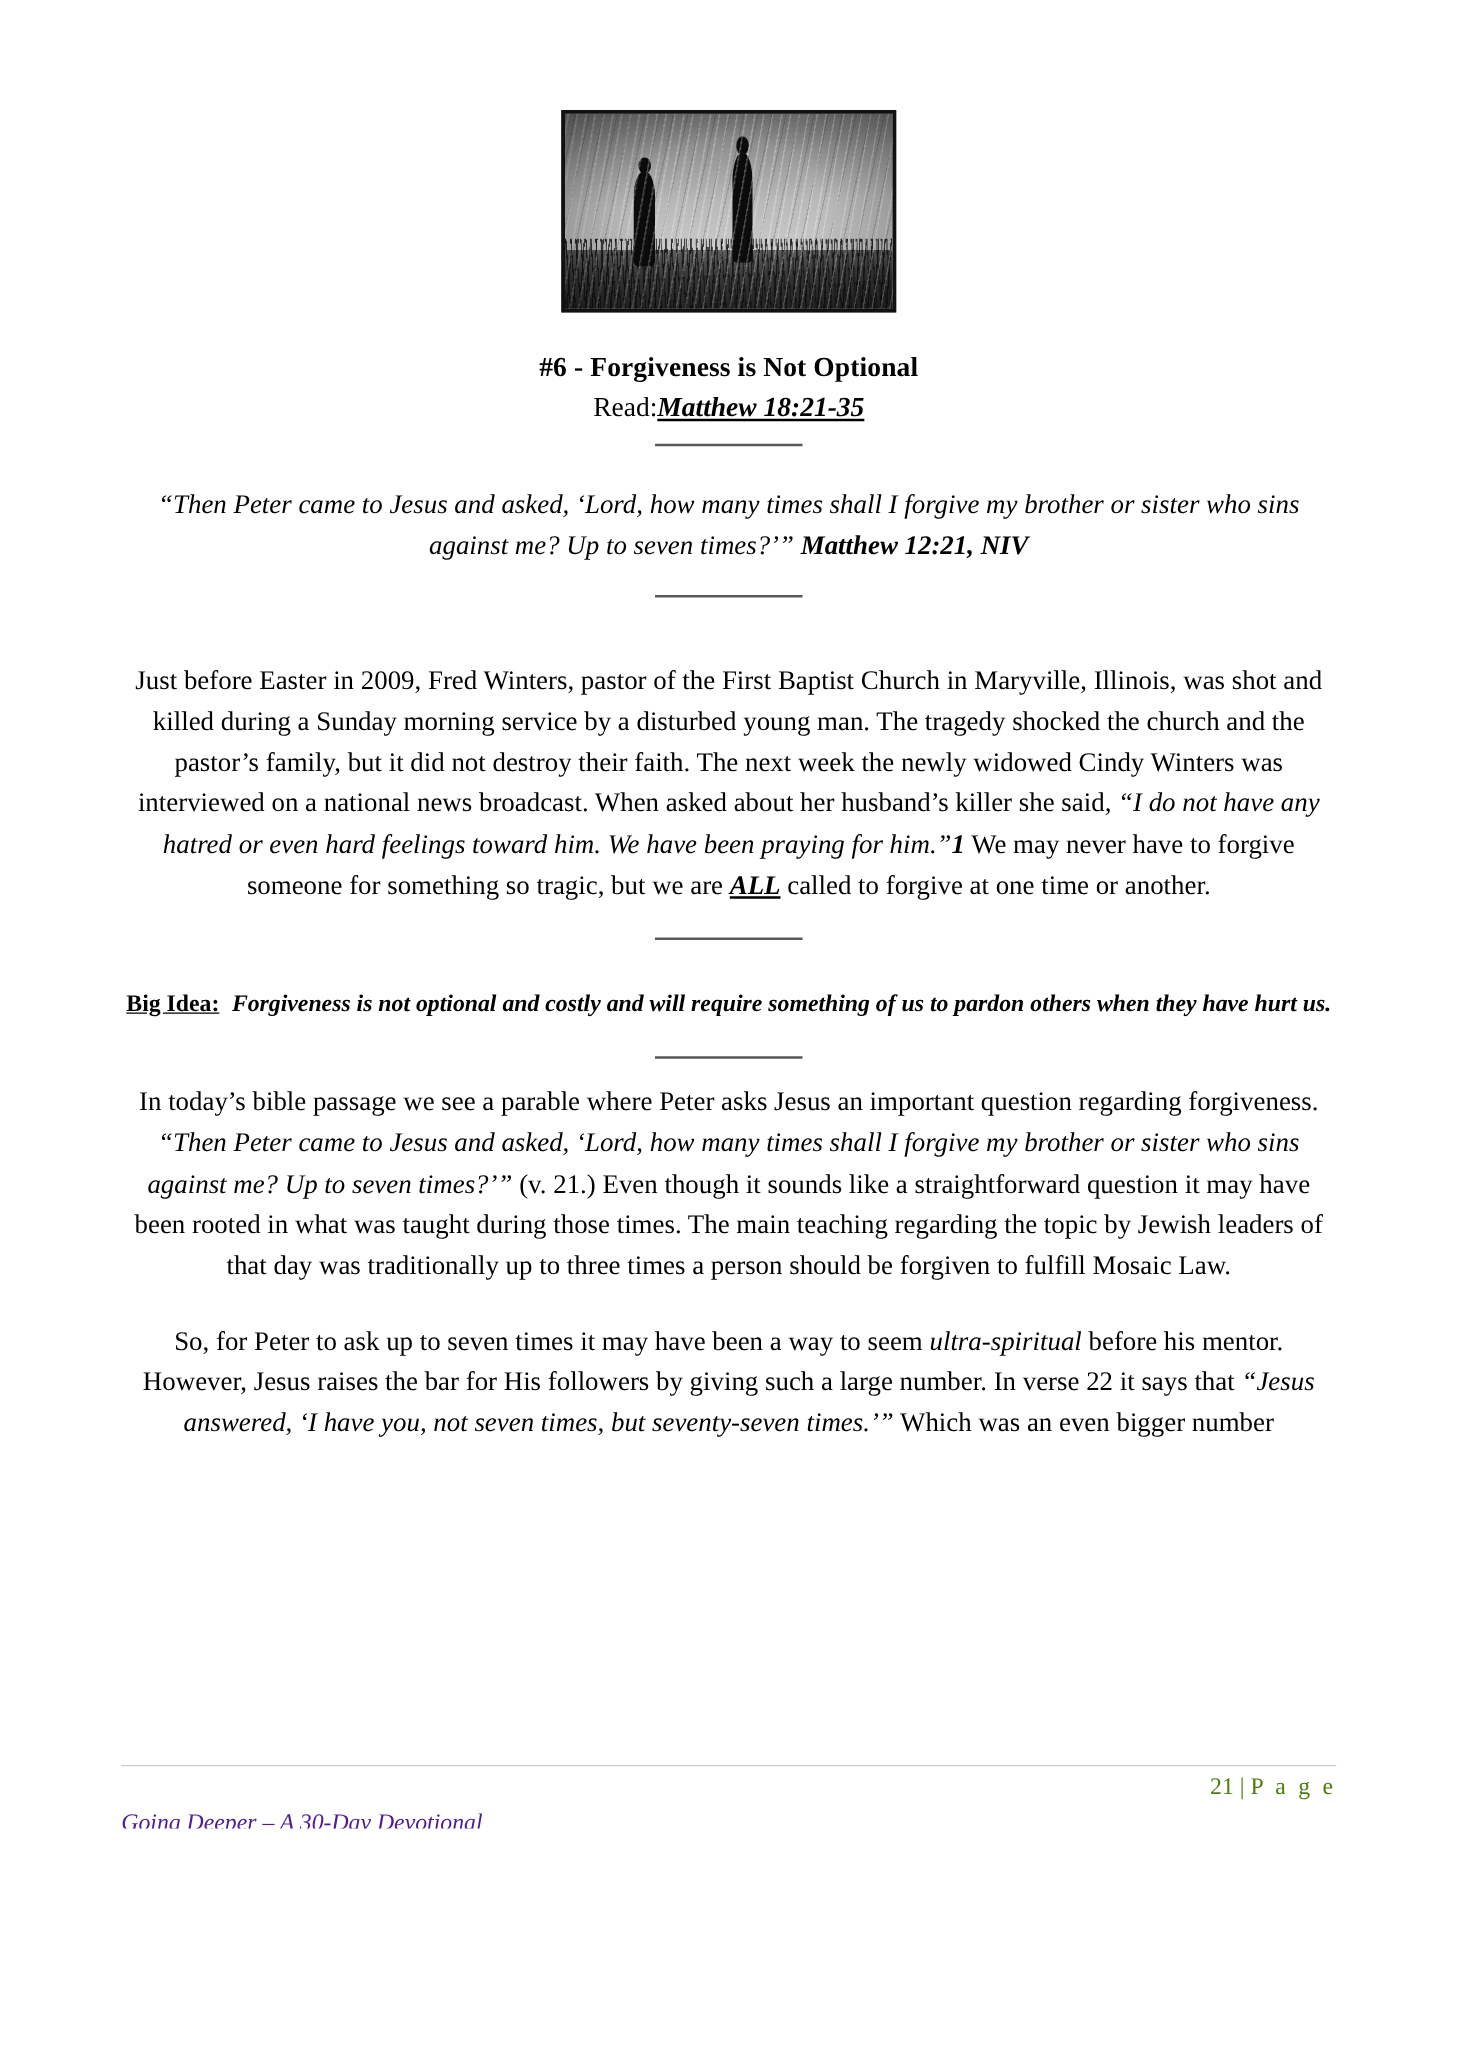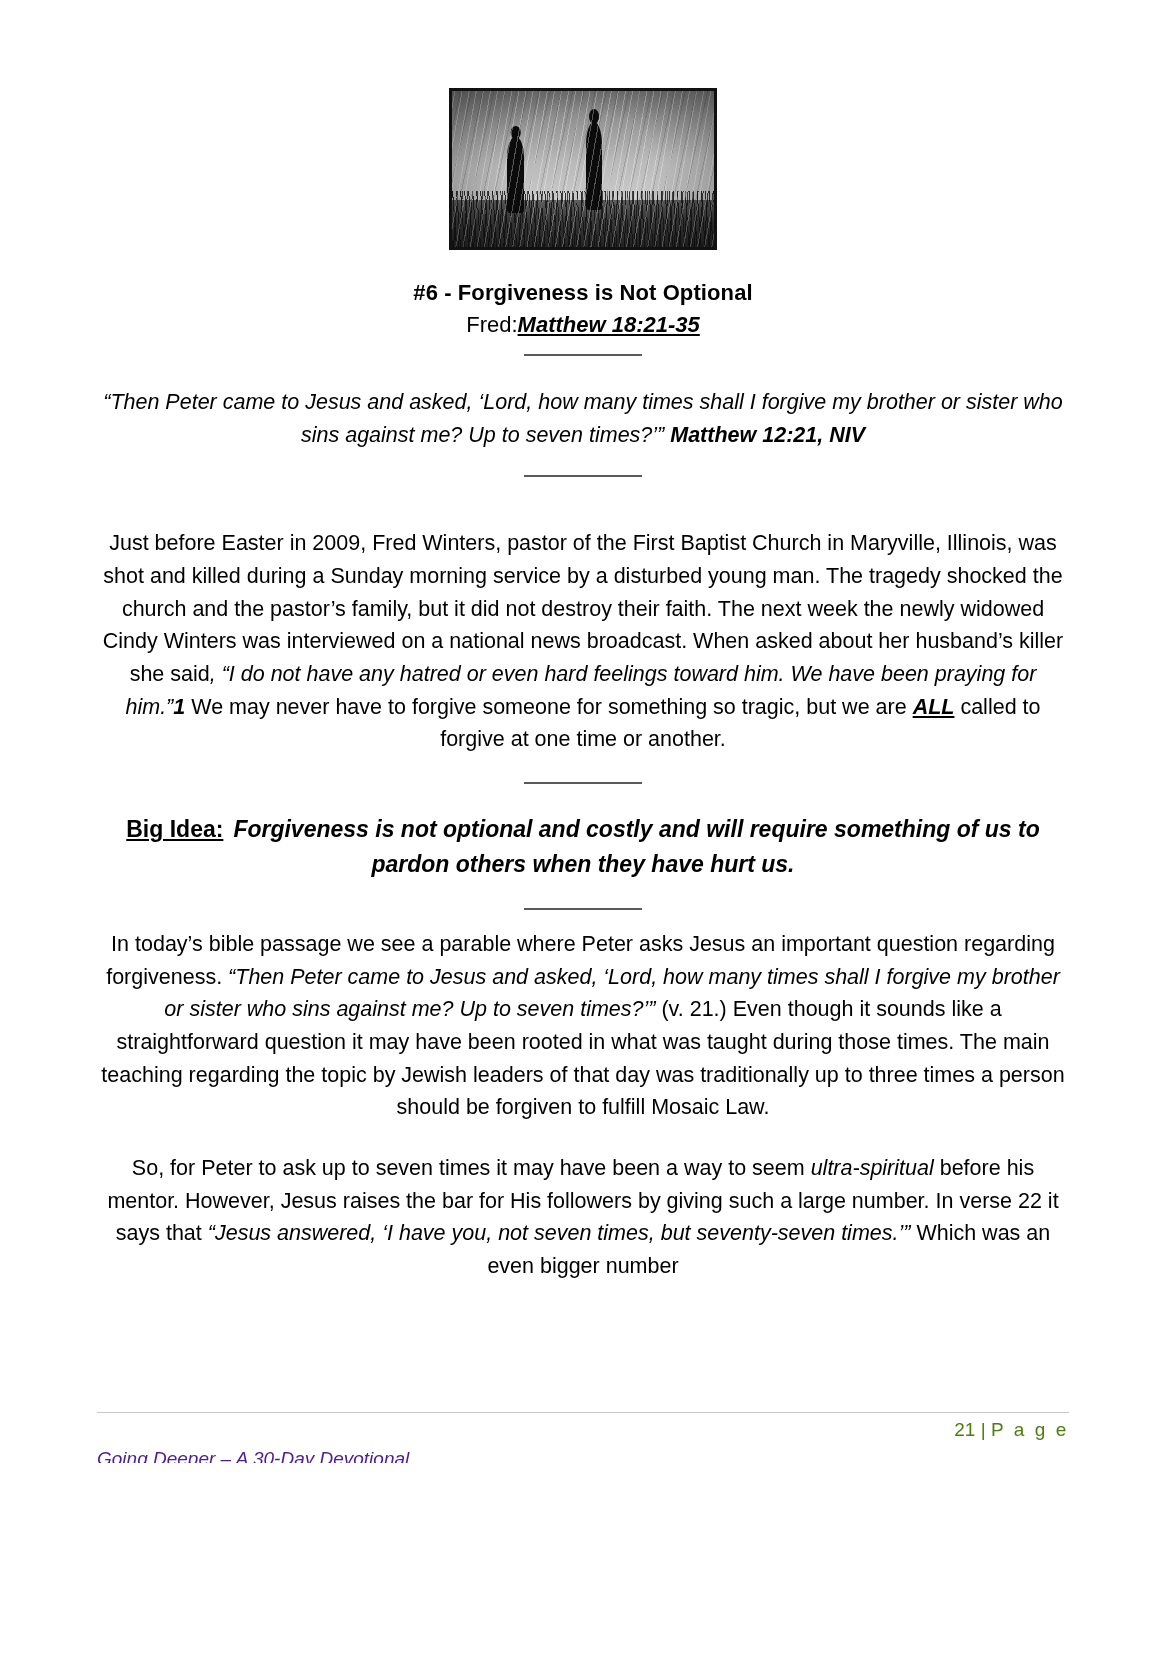--- a/index.html
+++ b/index.html
@@ -12,20 +12,21 @@
     color: #000000;
   }
   .page {
     position: relative;
     width: 1166px;
     height: 1463px;
     margin: 0 auto;
     background: #ffffff;
     overflow: hidden;
     box-sizing: border-box;
+    font-family: Liberation Serif, serif;
   }
   .content {
     position: absolute;
     left: 97px;
     top: 0;
     width: 972px;
   }
 
   
   .hero-wrap {
@@ -152,23 +153,23 @@
   }
   .allcap {
     font-weight: bold;
     font-style: italic;
     text-decoration: underline;
   }
 
   
   .bigidea {
     text-align: center;
-    font-size: 23px;
+    font-size: 19px;
     line-height: 1.52;
-    margin-top: 28px;
+    margin-top: 38px;
     font-weight: bold;
     font-style: italic;
   }
   .bigidea .label {
     font-style: normal;
     font-weight: bold;
     text-decoration: underline;
     margin-right: 10px;
   }
 
@@ -214,21 +215,21 @@
         <div class="fig fig-left"></div>
         <div class="fig fig-right"></div>
         <div class="hero-rain"></div>
         <div class="hero-vign"></div>
       </div>
     </div>
 
     <div class="title">#6 - Forgiveness is Not Optional</div>
 
     <div class="readline">
-      <span>Fred:</span><span class="ref">Matthew 18:21-35</span>
+      <span>Read:</span><span class="ref">Matthew 18:21-35</span>
     </div>
 
     <div class="divider"><span></span></div>
 
     <div class="scripture">
       <span>“Then Peter came to Jesus and asked, ‘Lord, how many times shall I forgive my brother or sister who sins against me? Up to seven times?’”</span>
       <span class="cite">Matthew 12:21, NIV</span>
     </div>
 
     <div class="divider" style="margin-top:24px"><span></span></div>

